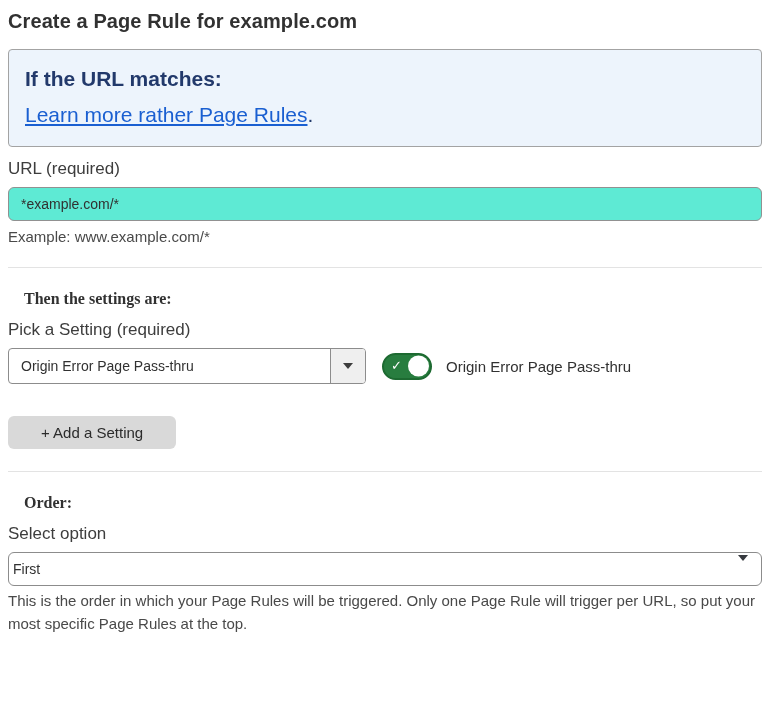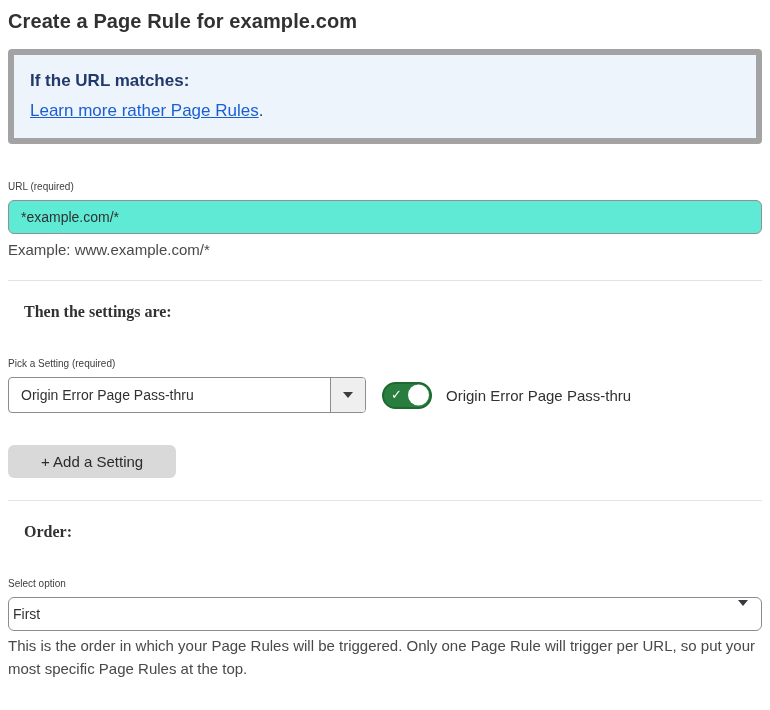--- a/index.html
+++ b/index.html
@@ -13,41 +13,41 @@
   }
   .page-title {
     font-size: 20px;
     font-weight: 700;
     color: #313131;
     margin: 2px 0 16px 0;
     letter-spacing: 0.1px;
   }
   .info-box {
     background: #edf4fc;
-    border: 6px solid #a3a3a3;
+    border: 1px solid #a3a3a3;
     border-radius: 4px;
     padding: 12px 16px 14px 16px;
     color: #22396b;
-    font-size: 17px;
+    font-size: 21px;
     line-height: 1.62;
   }
   .info-box .info-heading {
     font-weight: 700;
     margin: 0 0 2px 0;
   }
   .info-box .info-body { margin: 0; }
   .info-box a.info-link {
     color: #1a5fd1;
     text-decoration: underline;
     cursor: pointer;
   }
   .field-label {
-    font-size: 10px;
+    font-size: 17px;
     color: #3d3d3d;
-    margin: 37px 0 8px 0;
+    margin: 12px 0 8px 0;
   }
   .text-input {
     width: 100%;
     height: 34px;
     border: 1px solid #919191;
     border-radius: 6px;
     padding: 0 12px;
     font-size: 14px;
     font-family: inherit;
     color: #313131;

